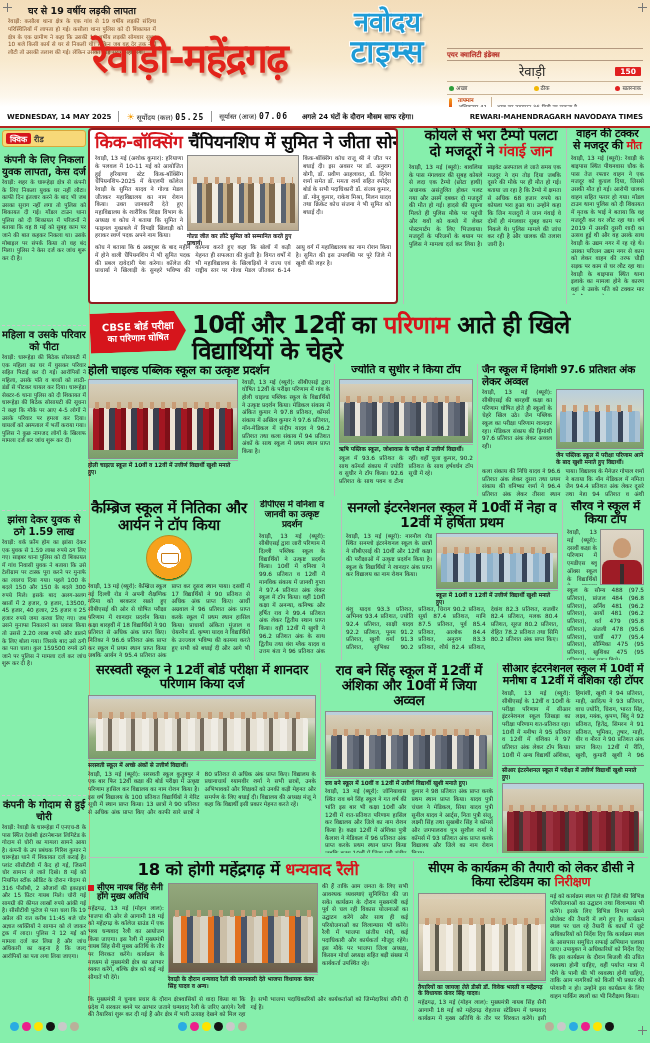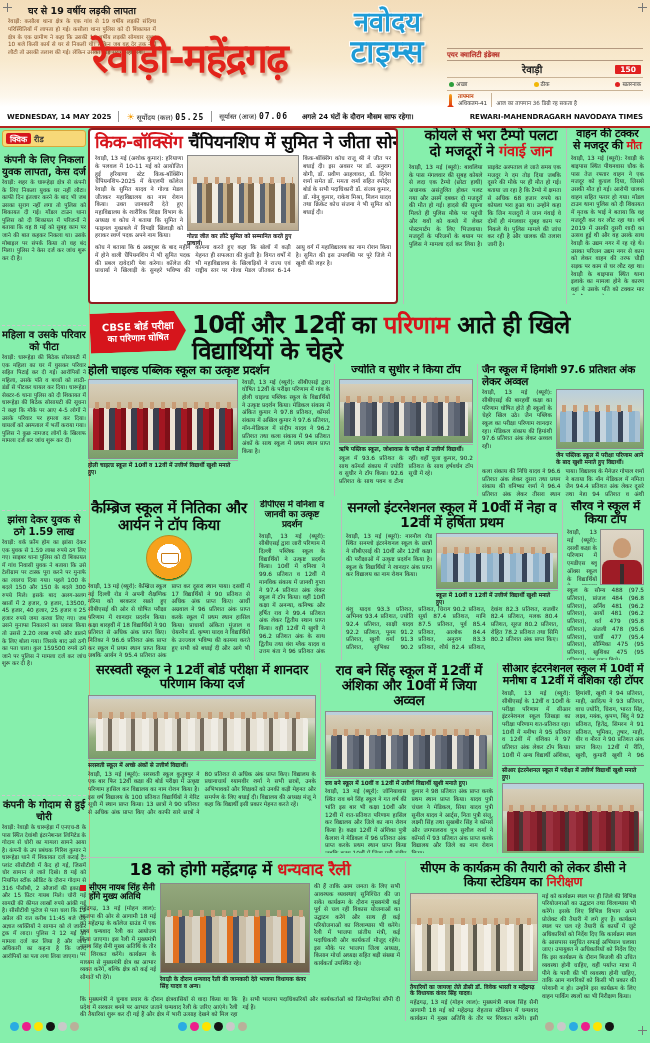--- a/index.html
+++ b/index.html
@@ -12,21 +12,21 @@
   .flash .b{font-size:5.7px;line-height:1.34;text-align:justify;color:#7c4a20;margin-top:2px;height:72px;overflow:hidden;}
   .mast-red{position:absolute;left:92px;top:38px;width:240px;font-size:40px;font-weight:bold;color:#e2231a;
     letter-spacing:-1.5px;line-height:1;text-shadow:2px 3px 2px rgba(120,40,10,.3);white-space:nowrap;}
   .mast-blue{position:absolute;left:330px;top:8px;width:115px;text-align:center;color:#1e9cd7;font-weight:bold;
     text-shadow:-1px -1px 0 #fff,1px -1px 0 #fff,-1px 1px 0 #fff,1px 1px 0 #fff,2px 3px 3px rgba(0,0,0,.35);}
   .mast-blue .l1{font-size:27px;line-height:1.05;}
   .mast-blue .l2{font-size:31px;line-height:1.0;letter-spacing:1px;}
   .aqi{position:absolute;left:447px;top:48px;width:196px;}
   .aqi .hd{font-size:7px;font-weight:bold;color:#b3261e;border-top:1px solid #b39980;border-bottom:1px solid #b39980;padding:1px 0;}
   .aqi .cityrow{display:flex;align-items:center;justify-content:space-between;border-bottom:1px solid #c9b396;padding:1px 2px;}
-  .aqi .city{font-size:10px;font-weight:bold;color:#222;flex:1;text-align:center;}
+  .aqi .city{font-size:13px;font-weight:normal;color:#222;flex:1;text-align:center;}
   .aqi .val{background:#e02020;color:#fff;font-size:7.5px;font-weight:bold;padding:0 5px;border-radius:1px;}
   .aqi .legend{display:flex;justify-content:space-between;padding:2px 2px;border-bottom:1px solid #c9b396;}
   .aqi .leg{display:flex;align-items:center;gap:2px;font-size:5.5px;color:#333;}
   .dot8{width:5px;height:5px;border-radius:50%;display:inline-block;}
   .aqi .temprow{display:flex;align-items:center;gap:4px;padding-top:2px;}
   .thermo{width:7px;height:18px;position:relative;}
   .thermo .stem{position:absolute;left:2px;top:0;width:3px;height:13px;background:linear-gradient(180deg,#f5a31a,#e03a10);border-radius:2px;}
   .thermo .bulb{position:absolute;left:0;bottom:0;width:7px;height:7px;border-radius:50%;background:#e03a10;}
   .aqi .tlab{font-size:5.6px;color:#c2410c;font-weight:bold;line-height:1.25;}
   .aqi .tval{font-size:5.6px;color:#333;line-height:1.25;}
@@ -326,21 +326,21 @@
       <div class="h" style="font-size:11px;text-align:center;">सीआर इंटरनेशनल स्कूल में 10वीं में मनीषा व 12वीं में वंशिका रही टॉपर</div>
       <div class="bd col2" style="height:74px;margin-top:3px;overflow:hidden">रेवाड़ी, 13 मई (ब्यूरो): सीबीएसई के 12वीं व 10वीं के परीक्षा परिणाम में सीआर इंटरनेशनल स्कूल जिखड़ा का परीक्षा परिणाम शत-प्रतिशत रहा। 10वीं में मनीषा ने 95 प्रतिशत व 12वीं में वंशिका ने 97 प्रतिशत अंक लेकर टॉप किया। 10वीं में अन्य विद्यार्थी अंशिका, हिमांशी, खुशी ने 94 प्रतिशत, माही, आदित्य ने 93 प्रतिशत, वाच ज्योति, चिराग, भारत सिंह, लक्ष्य, मयंक, कृपण, बिंदु ने 92 प्रतिशत, हितेंद्र, सिमरन ने 91 प्रतिशत, भूमिका, तुषार, माही, वीर व नौरत ने 90 प्रतिशत अंक प्राप्त किए। 12वीं में रीति, खुशी, कुमारी खुशी ने 96 प्रतिशत, मल्लिका ने 95 प्रतिशत, मुस्कान, कृतिका ने 94 प्रतिशत, आरुषभा, रिच पौहान ने प्रतिशत अंक प्राप्त किये।</div>
       <div class="cap" style="border-top:1px solid #888;">सीआर इंटरनेशनल स्कूल में परीक्षा में उत्तीर्ण विद्यार्थी खुशी मनाते हुए।</div>
       <div class="photo v-maroon" style="height:74px;margin-top:2px;">
           <div class="band"></div>
           <div class="people"></div>
         </div>
     </div>
   </div>
 
-  <div class="row" style="left:80px;top:857px;width:560px;height:160px;border-top:1px solid #bbb;padding-top:3px;">
+  <div class="row" style="left:88px;top:857px;width:560px;height:160px;border-top:1px solid #bbb;padding-top:3px;">
     <div class="block" style="width:320px;">
       <div class="h" style="font-size:16.5px;text-align:center;">
         <span>18 को होगी महेंद्रगढ़ में </span><span class="red">धन्यवाद रैली</span>
       </div>
       <div style="display:flex;gap:4px;margin-top:4px;">
         <div style="width:76px;flex:none;">
           <div class="subhead">
               <span class="sq"></span>
               <span class="h" style="font-size:8.5px;">सीएम नायब सिंह सैनी होंगे मुख्य अतिथि</span>
             </div>

